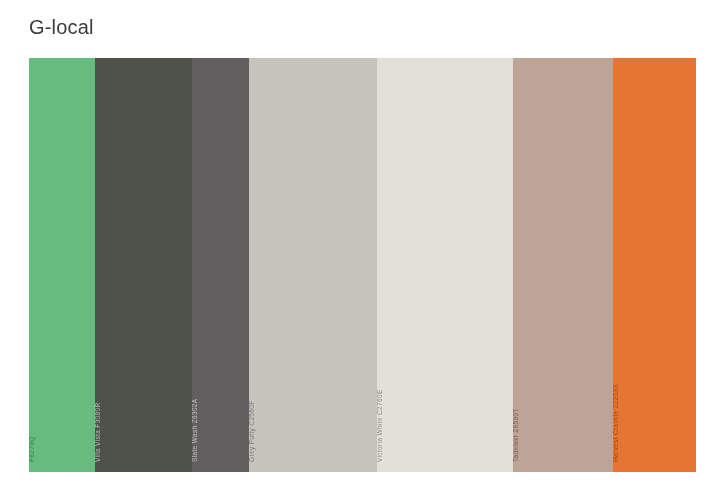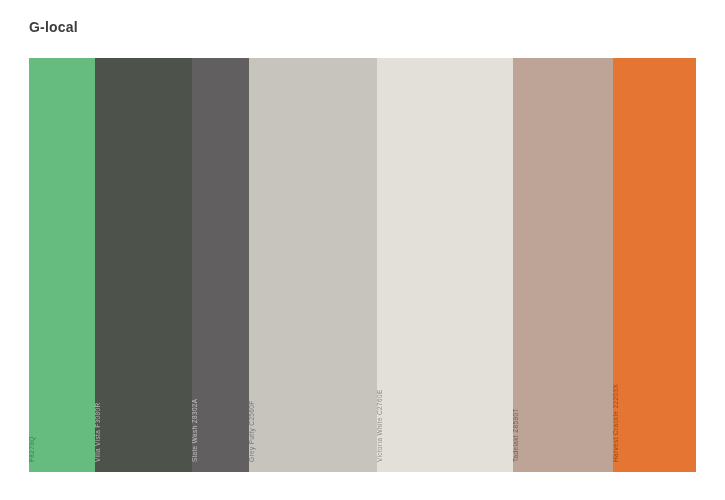--- a/index.html
+++ b/index.html
@@ -17,22 +17,22 @@
   .page {
     position: relative;
     width: 725px;
     height: 500px;
     background: #ffffff;
   }
   .page-title {
     position: absolute;
     left: 29px;
     top: 17px;
-    font-size: 14px;
-    font-weight: 700;
+    font-size: 20px;
+    font-weight: 400;
     color: #3c3c3c;
     letter-spacing: 0.2px;
     line-height: 20px;
     white-space: nowrap;
   }
   .palette {
     position: absolute;
     left: 29px;
     top: 58px;
     width: 667px;

